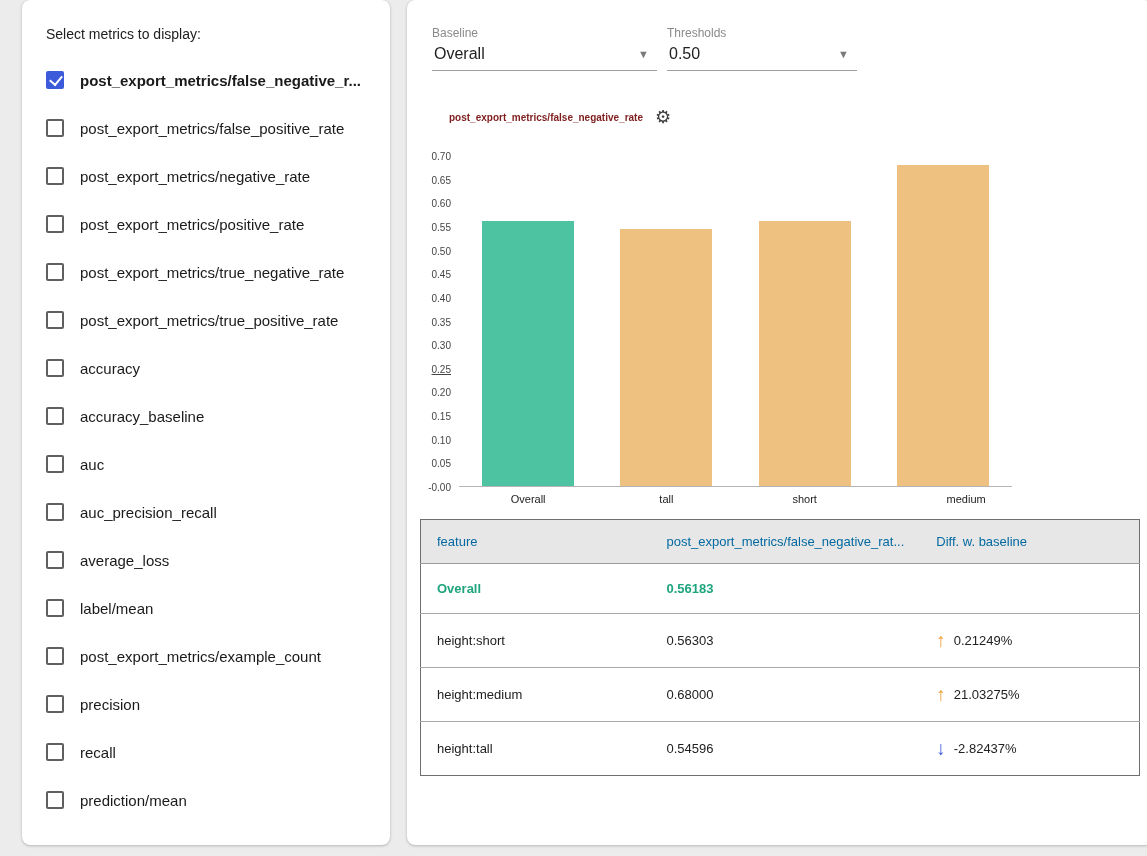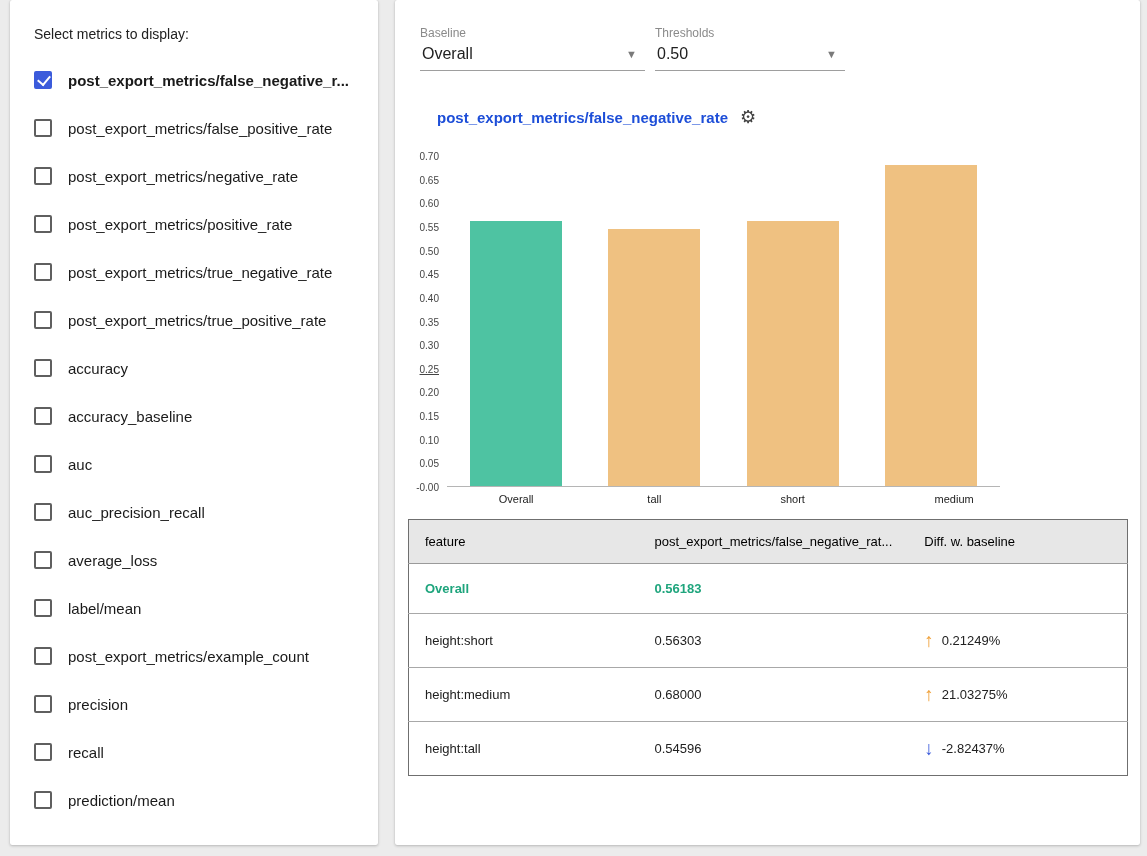--- a/index.html
+++ b/index.html
@@ -7,22 +7,23 @@
   body {
     background:#ececec;
     font-family:"Liberation Sans", sans-serif;
     position:relative;
     overflow:hidden;
     color:#212121;
   }
   .card {
     position:absolute;
     background:#fff;
-    border-radius:2px;
+    border-radius:8px;
     box-shadow:0 1px 3px rgba(0,0,0,0.22), 0 0 1px rgba(0,0,0,0.15);
+    margin-left:12px;
   }
   
   #sidebar { left:10px; top:0; width:368px; height:845px; padding:26px 12px 10px 24px; }
   .sidebar-title { font-size:14px; color:#212121; margin-bottom:14px; }
   .metric-row { display:flex; align-items:center; height:48px; cursor:pointer; }
   .checkbox {
     width:18px; height:18px; flex:none;
     border:2px solid #5f5f5f; border-radius:2px;
     margin-right:16px; position:relative; background:#fff;
   }
@@ -43,21 +44,21 @@
   .dd-label { font-size:12px; color:#8a8a8a; margin-bottom:3px; }
   .dd-value {
     font-size:16px; color:#212121;
     border-bottom:1px solid #9e9e9e;
     padding:2px 2px 7px 2px;
     display:flex; justify-content:space-between; align-items:center;
   }
   .dd-arrow { font-size:11px; color:#7a7a7a; margin-right:6px; }
 
   .chart-title-row { position:absolute; left:42px; top:108px; display:flex; align-items:center; }
-  .chart-title { font-size:15px; font-weight:bold; color:#1d4ed8; }
+  .chart-title { font-size:10px; font-weight:bold; color:#7f1d1d; }
   .gear { font-size:18px; color:#424242; margin-left:12px; cursor:pointer; line-height:1; }
 
   
   #chart { position:absolute; left:0; top:150px; width:745px; height:360px; }
   #y-axis { position:absolute; left:0; top:6px; width:48px; height:331px; }
   .y-tick { position:absolute; right:4px; font-size:10px; color:#444; width:64px; text-align:right; }
   #plot-area {
     position:absolute; left:52px; top:6px; width:553px; height:331px;
     border-bottom:1px solid #b5b5b5;
   }
@@ -66,21 +67,21 @@
   .x-label { position:absolute; top:0; font-size:11px; color:#222; text-align:center; }
 
   
   #results-table {
     position:absolute; left:13px; top:519px; width:720px;
     border-collapse:collapse; font-size:13px;
     border:1px solid #6f6f6f;
   }
   #results-table th {
     background:#e7e7e7; text-align:left; font-weight:normal;
-    color:#000000; padding:14px 16px; border-bottom:1px solid #9a9a9a;
+    color:#0369a1; padding:14px 16px; border-bottom:1px solid #9a9a9a;
   }
   #results-table td { padding:17px 16px; border-top:1px solid #a8a8a8; vertical-align:middle; }
   #results-table tr:first-child td { border-top:none; }
   .col-feature { width:230px; }
   .col-value   { width:237px; }
   .highlight { color:var(--teal-text); font-weight:bold; }
   .diff-cell { display:flex; align-items:center; }
   .diff-arrow { font-size:19px; margin-right:8px; line-height:1; }
   .diff-arrow.up { color:var(--arrow-up); }
   .diff-arrow.down { color:var(--arrow-down); }

